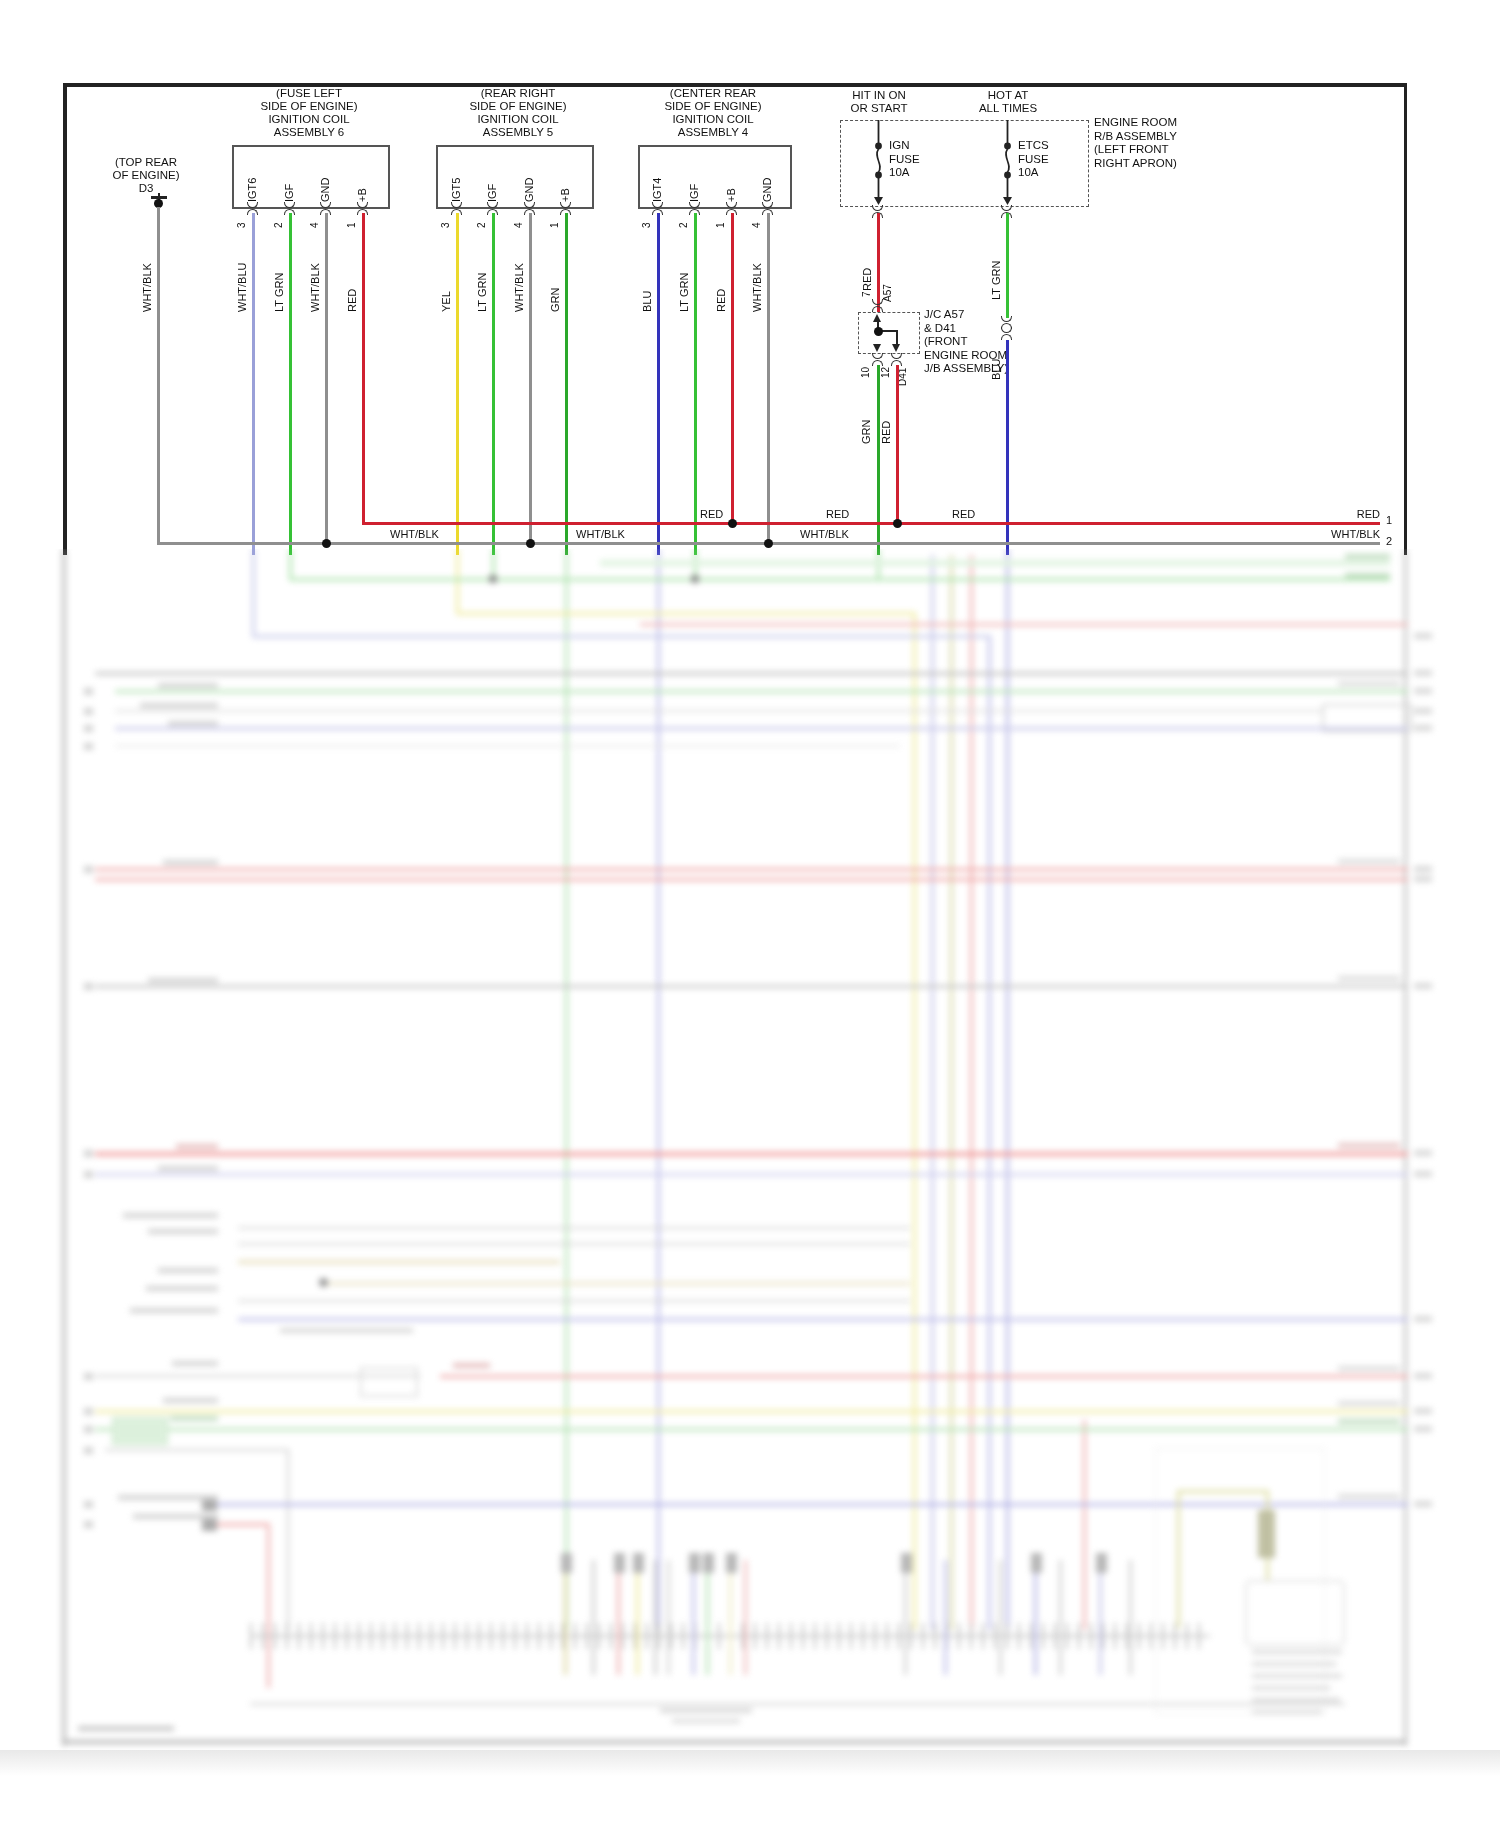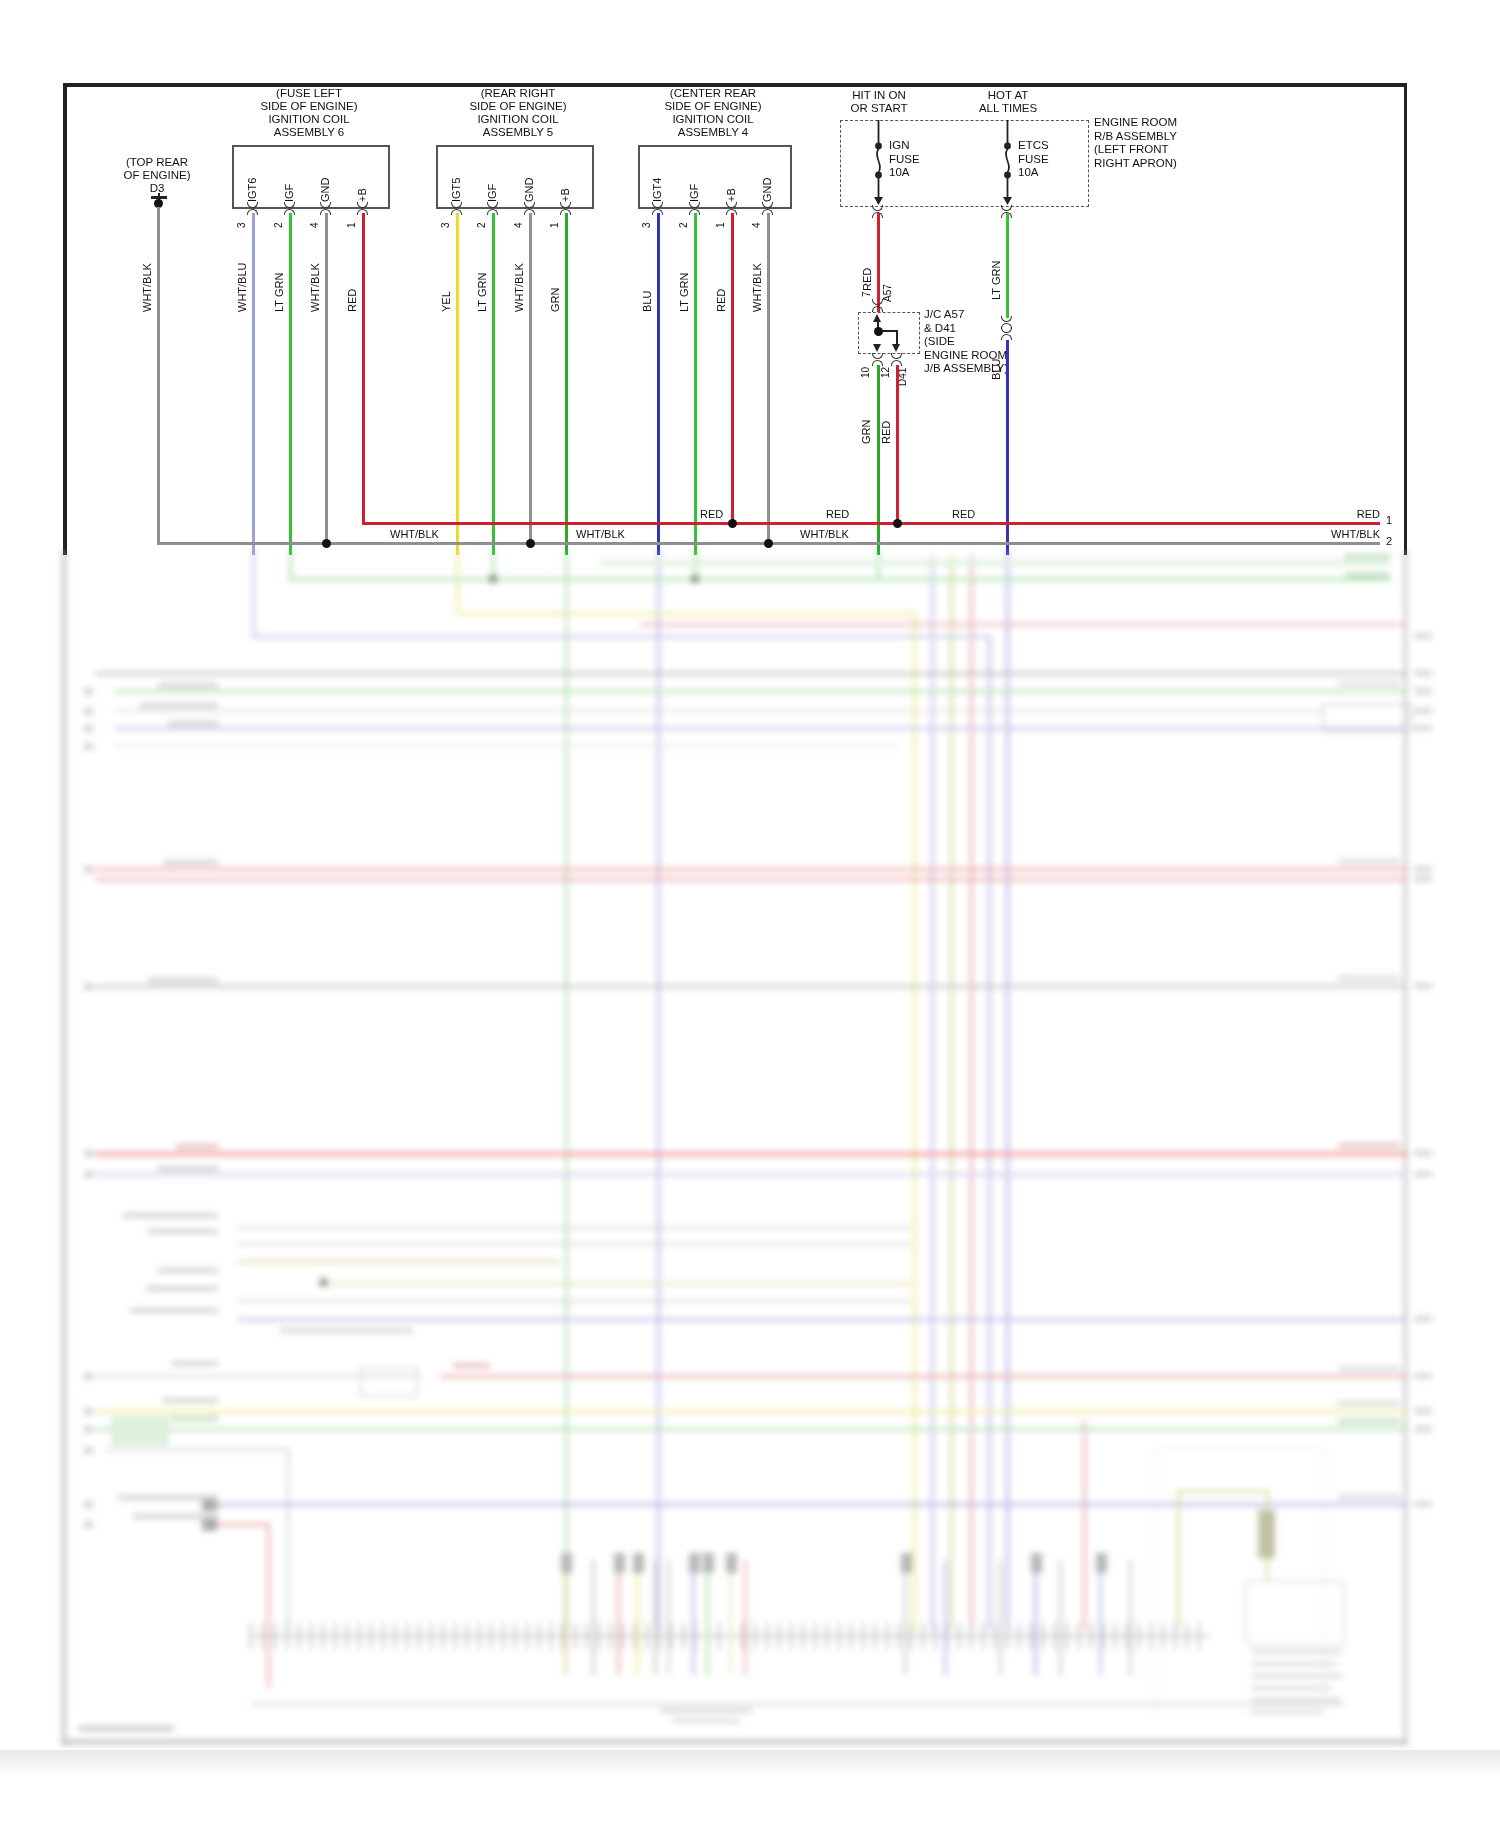--- a/index.html
+++ b/index.html
@@ -36,21 +36,21 @@
 </style>
 </head>
 <body>
 
 <div id="stage">
 
   <div class="abs" style="left:63px;top:83px;width:1344px;height:4px;background:#222"></div>
   <div class="abs" style="left:63px;top:83px;width:4px;height:472px;background:#222"></div>
   <div class="abs" style="left:1404px;top:83px;width:3px;height:472px;background:#222"></div>
 
-  <div class="abs t" style="left:97px;top:156px;width:120px">
+  <div class="abs t" style="left:86px;top:156px;width:120px">
     <div>(TOP REAR</div>
     <div>OF ENGINE)</div>
     <div>D3</div>
   </div>
   <div class="abs" style="left:151px;top:196px;width:16px;height:2.5px;background:#222"></div>
   <div class="abs" style="left:158px;top:193px;width:2px;height:10px;background:#222"></div>
   <div class="dot" style="left:154px;top:199px"></div>
   <div class="vw c-gry" style="left:157px;top:207px;height:338px"></div>
   <div class="vt" style="left:141px;top:232px;height:80px">WHT/BLK</div>
 
@@ -192,21 +192,21 @@
   <div class="arr-u" style="left:873px;top:314px"></div>
   <div class="abs c-blk" style="left:877px;top:320px;width:2px;height:12px"></div>
   <div class="abs c-blk" style="left:877px;top:330px;width:21px;height:2px"></div>
   <div class="abs c-blk" style="left:896px;top:330px;width:2px;height:14px"></div>
   <div class="dot" style="left:874px;top:327px"></div>
   <div class="arr-d" style="left:873px;top:344px"></div>
   <div class="arr-d" style="left:892px;top:344px"></div>
   <div class="abs tl" style="left:924px;top:308px;width:130px">
     <div>J/C A57</div>
     <div>&amp; D41</div>
-    <div>(SIDE</div>
+    <div>(FRONT</div>
     <div>ENGINE ROOM</div>
     <div>J/B ASSEMBLY)</div>
   </div>
   <div class="conn" style="left:872px;top:353px"></div>
   <div class="conn" style="left:891px;top:353px"></div>
   <div class="vt vts" style="left:860px;top:358px;height:20px">10</div>
   <div class="vt vts" style="left:880px;top:358px;height:20px">12</div>
   <div class="vt vts" style="left:897px;top:356px;height:30px">D41</div>
   <div class="vw c-grn" style="left:877px;top:365px;height:190px"></div>
   <div class="vw c-red" style="left:896px;top:365px;height:160px"></div>

